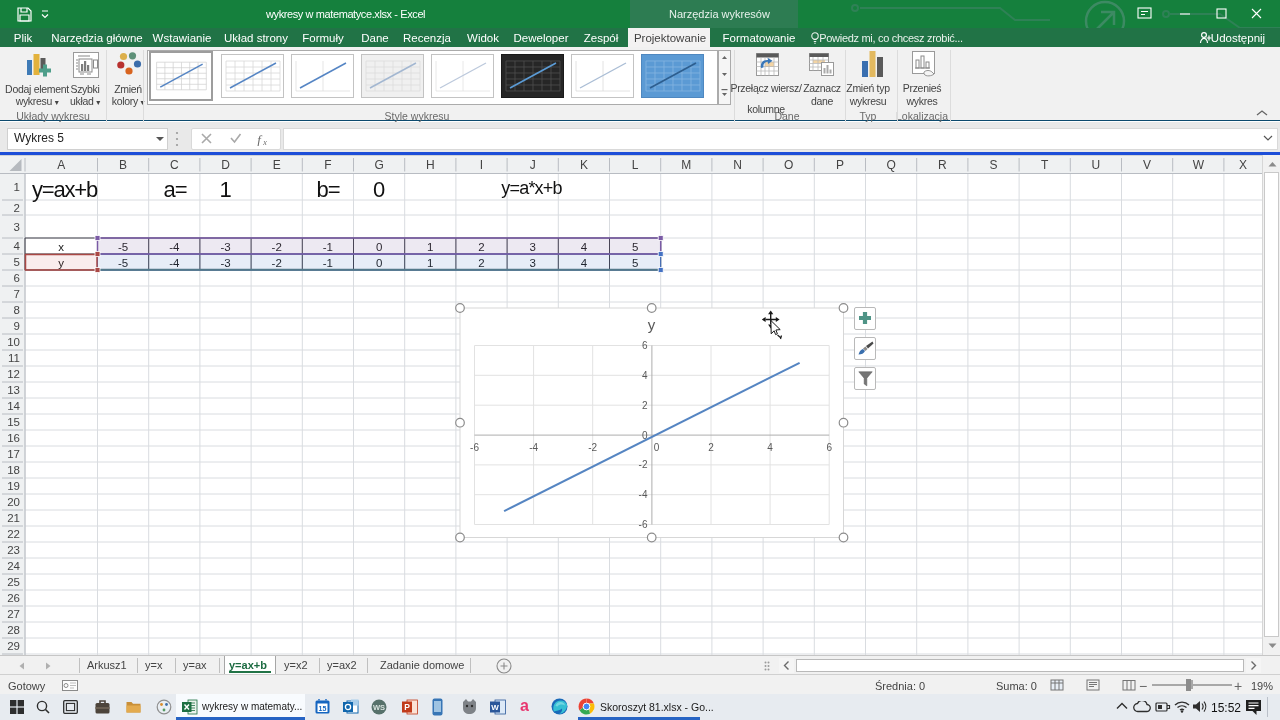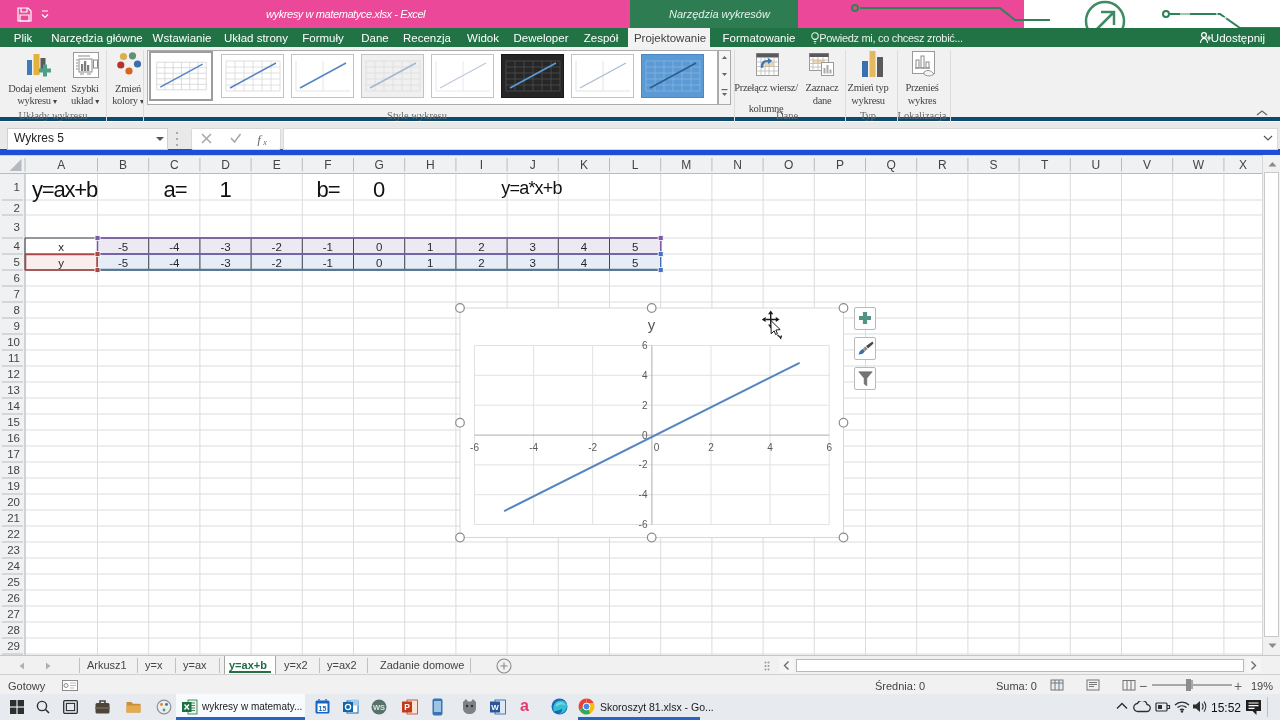--- a/index.html
+++ b/index.html
@@ -2,34 +2,34 @@
 <html><head>
 <meta charset="utf-8">
 <style>
   * { margin:0; padding:0; box-sizing:border-box; }
   html,body { width:1280px; height:720px; overflow:hidden; }
   body { font-family:"Liberation Sans", sans-serif; }
   #page { position:relative; width:1280px; height:720px; background:#fff; overflow:hidden; }
   .abs { position:absolute; }
 
   
-  #titlebar { left:0; top:0; width:1024px; height:28px; background:#ec4899;font-style:italic; }
+  #titlebar { left:0; top:0; width:1280px; height:28px; background:#15803d; }
   #tabrow { left:0; top:28px; width:1280px; height:19px; background:#217346; }
   .ttxt { position:absolute; color:#fff; font-size:12px; white-space:nowrap; }
   .tabtxt { position:absolute; top:3.5px; color:#fff; font-size:11.5px; white-space:nowrap; transform:translateX(-50%); }
   #ctxband { position:absolute; left:630px; top:0; width:168px; height:28px; background:#2d7c52; }
 
   
-  #ribbon { left:0; top:47px; width:1280px; height:74px; background:#f1f1f1; border-bottom:4px solid #0c4a6e;font-family:Liberation Serif, serif; }
+  #ribbon { left:0; top:47px; width:1280px; height:74px; background:#f1f1f1; border-bottom:1px solid #0c4a6e; }
   .rsep { position:absolute; top:3px; width:1px; height:114px; background:#dcdcdc; }
   .rlabel { position:absolute; top:63px; font-size:10.5px; color:#6a6a6a; transform:translateX(-50%); white-space:nowrap; }
   .rbtntxt { position:absolute; font-size:10.5px; letter-spacing:-0.3px; color:#444; text-align:center; transform:translateX(-50%); white-space:nowrap; }
 
   
-  #fbar { left:0; top:122px; width:1280px; height:33px; background:#e9e9e9; border-bottom:6px solid #1d4ed8; }
+  #fbar { left:0; top:122px; width:1280px; height:33px; background:#e9e9e9; border-bottom:3px solid #1d4ed8; }
 
   
   #sheet { left:0; top:155px; width:1262px; height:500px; background:#fff; }
   #vscroll { left:1262px; top:155px; width:18px; height:500px; background:#f1f1f1; border-left:1px solid #d6d6d6; }
 
   
   #sheettabs { left:0; top:655px; width:1280px; height:19px; background:#f1f1f1; border-top:1px solid #c6c6c6; }
   #statusbar { left:0; top:674px; width:1280px; height:20px; background:#f1f1f1; border-top:1px solid #d0d0d0; }
   #taskbar { left:0; top:694px; width:1280px; height:26px; background:#e7ebf0; }
   .stxt { position:absolute; font-size:11px; color:#444; white-space:nowrap; }

